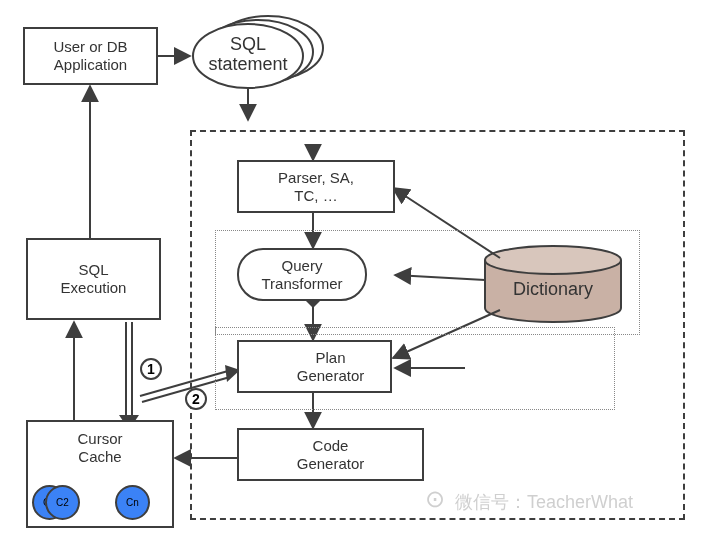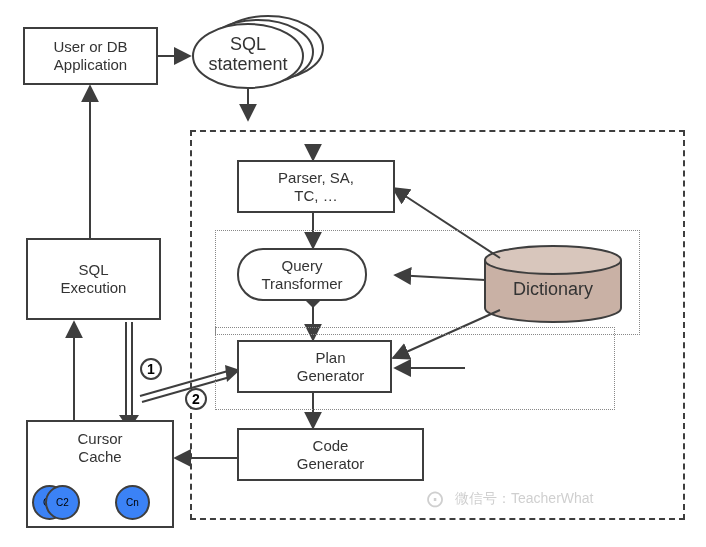--- a/index.html
+++ b/index.html
@@ -51,21 +51,21 @@
       position: absolute;
       border: 1.5px dotted #888;
     }
     .label {
       position: absolute;
       font-size: 18px;
     }
     .watermark {
       position: absolute;
       color: #bbb;
-      font-size: 14px;
+      font-size: 18px;
       opacity: 0.7;
     }
     .num-circle {
       position: absolute;
       border: 2px solid #3e3e3e;
       border-radius: 50%;
       width: 22px;
       height: 22px;
       background: #ffffff;
       display: flex;

